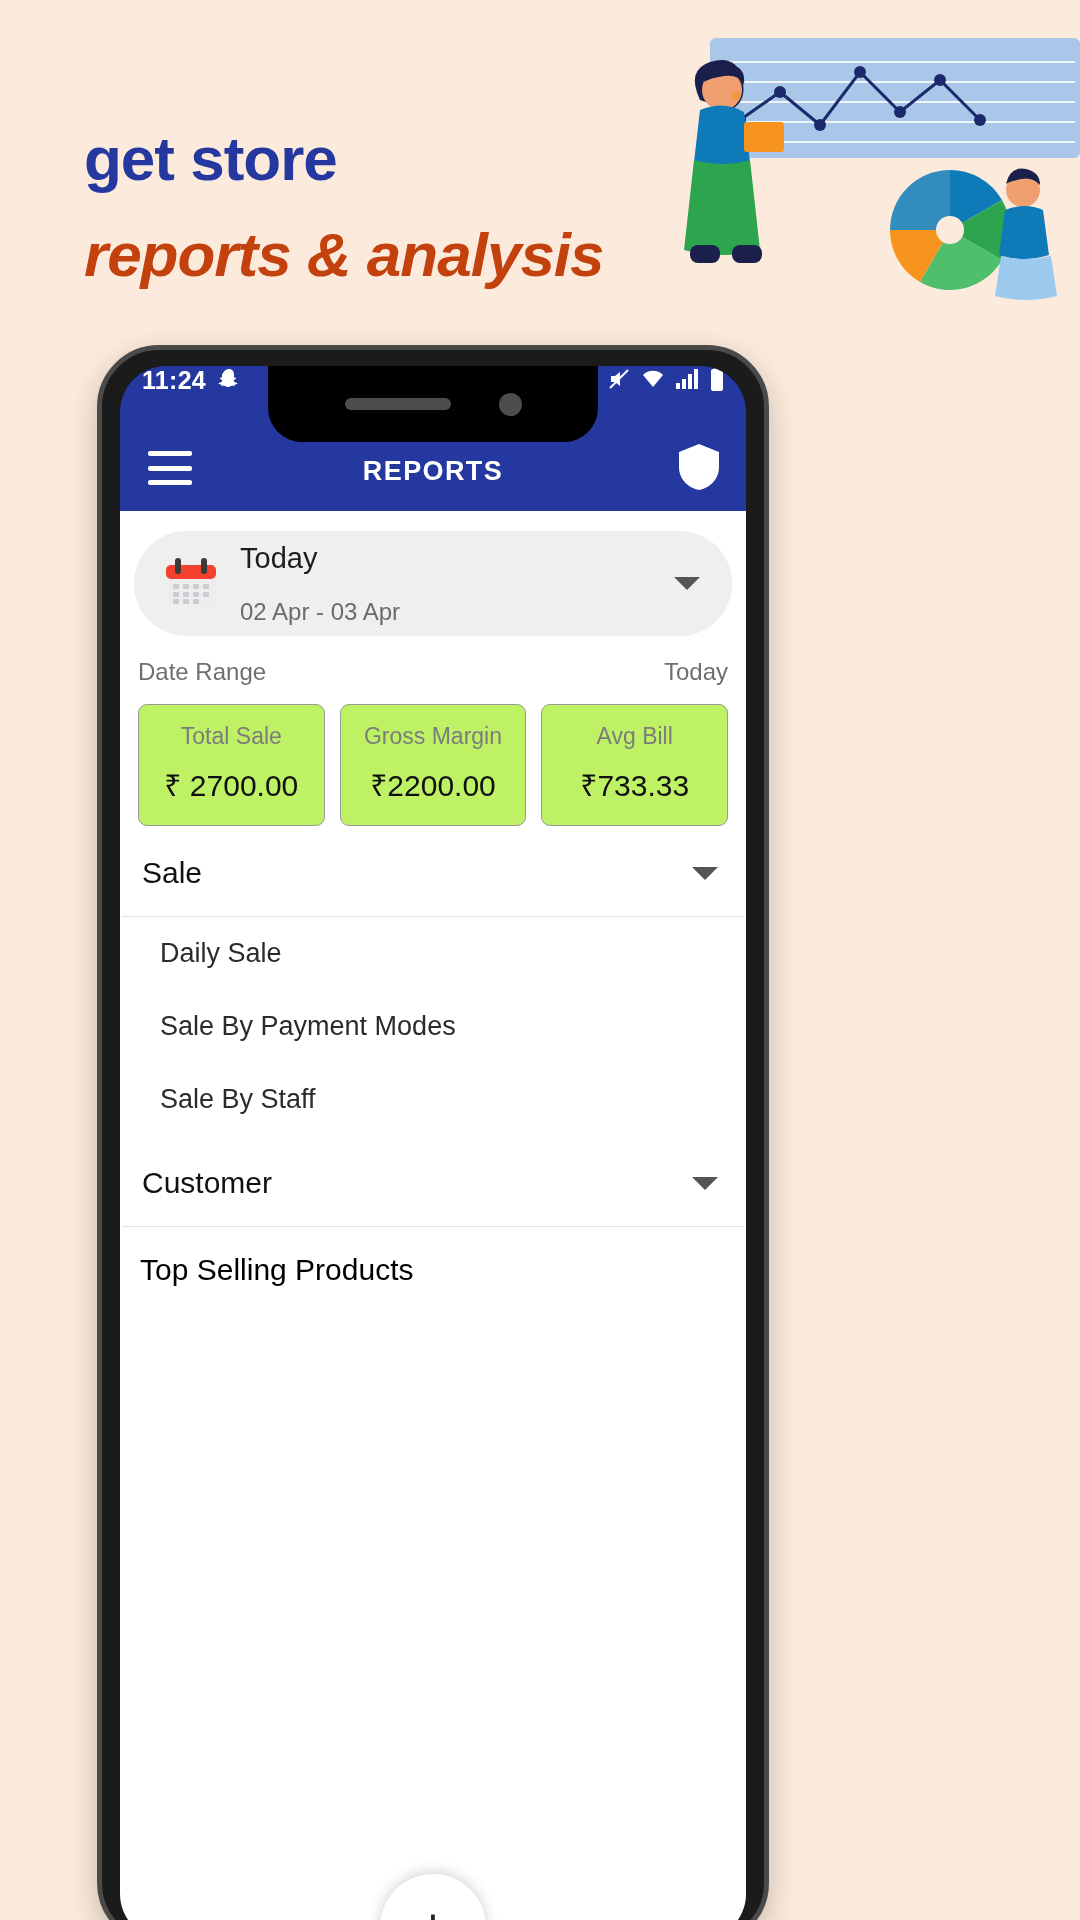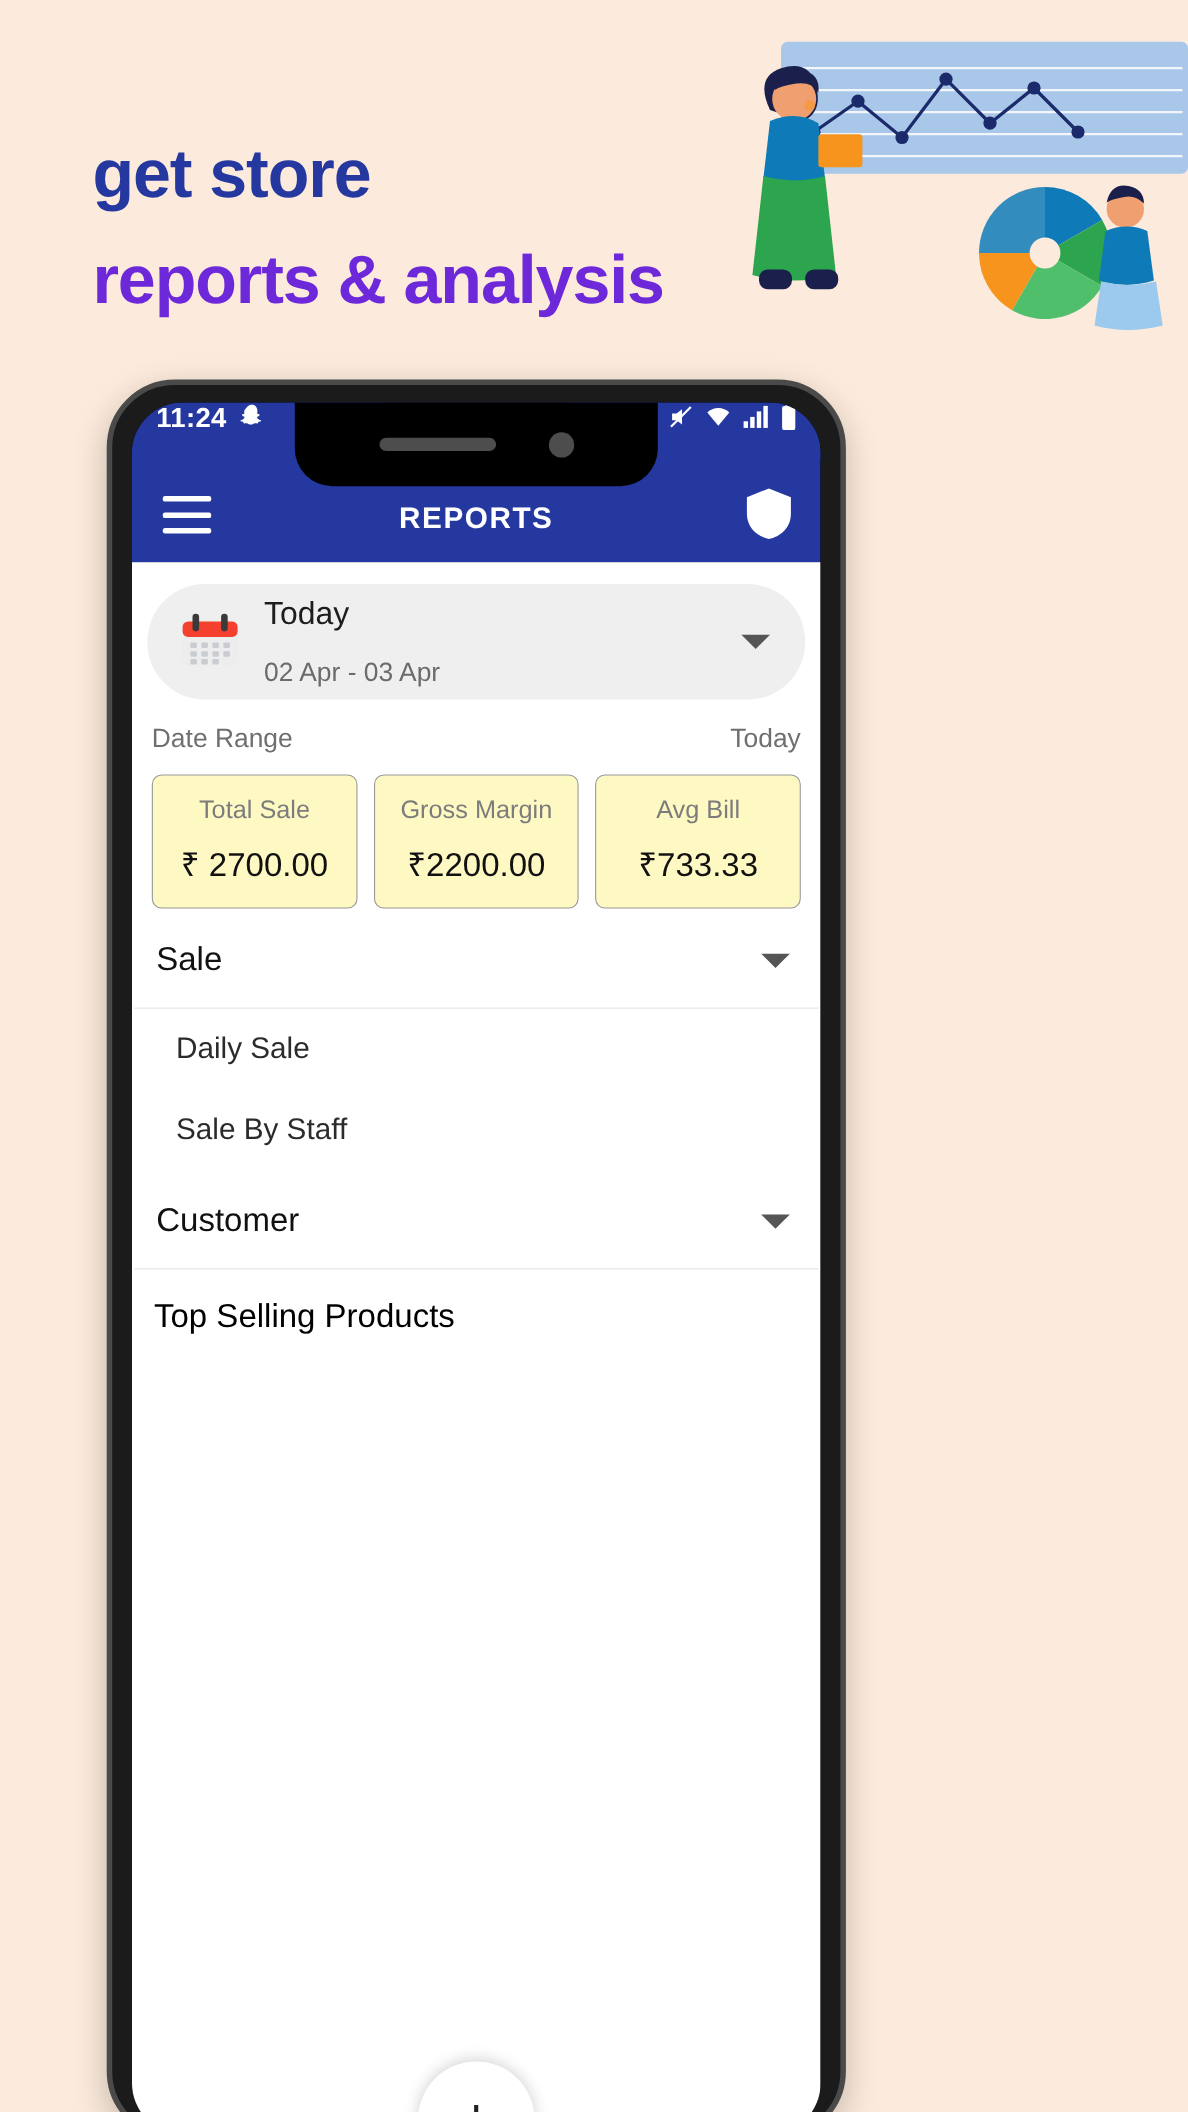--- a/index.html
+++ b/index.html
@@ -24,25 +24,26 @@
     font-size: 62px;
     font-weight: 700;
     color: #2438A0;
     letter-spacing: -1px;
     line-height: 1.25;
     white-space: nowrap;
   }
   .hero-line2 {
     font-size: 62px;
     font-weight: 700;
-    color: #6d28d9;
+    color: #c2410c;
     letter-spacing: -1px;
     line-height: 1.25;
     margin-top: 18px;
     white-space: nowrap;
+    font-style: italic;
   }
 
   
   .illustration {
     position: absolute;
     right: 0;
     top: 20px;
     width: 430px;
     height: 300px;
   }
@@ -253,21 +254,21 @@
     display: flex;
     gap: 15px;
     padding: 18px 18px 0 18px;
   }
   .stat-card {
     flex: 1;
     border: 1.5px solid #999;
     border-radius: 9px;
     padding: 18px 6px 20px 6px;
     text-align: center;
-    background: #fef9c3;
+    background: #bef264;
   }
   .stat-label {
     font-size: 23px;
     color: #7c7c7c;
     white-space: nowrap;
   }
   .stat-value {
     font-size: 30px;
     color: #111;
     margin-top: 14px;
@@ -498,20 +499,21 @@
           <div class="stat-label">Avg Bill</div>
           <div class="stat-value">₹733.33</div>
         </div>
       </div>
 
       <div class="section-head">
         <span class="section-title">Sale</span>
         <span class="caret"></span>
       </div>
       <div class="sub-item">Daily Sale</div>
+      <div class="sub-item">Sale By Payment Modes</div>
       <div class="sub-item">Sale By Staff</div>
 
       <div class="section-head">
         <span class="section-title">Customer</span>
         <span class="caret"></span>
       </div>
 
       <div class="plain-head">Top Selling Products</div>
 
       <div class="fab">+</div>

